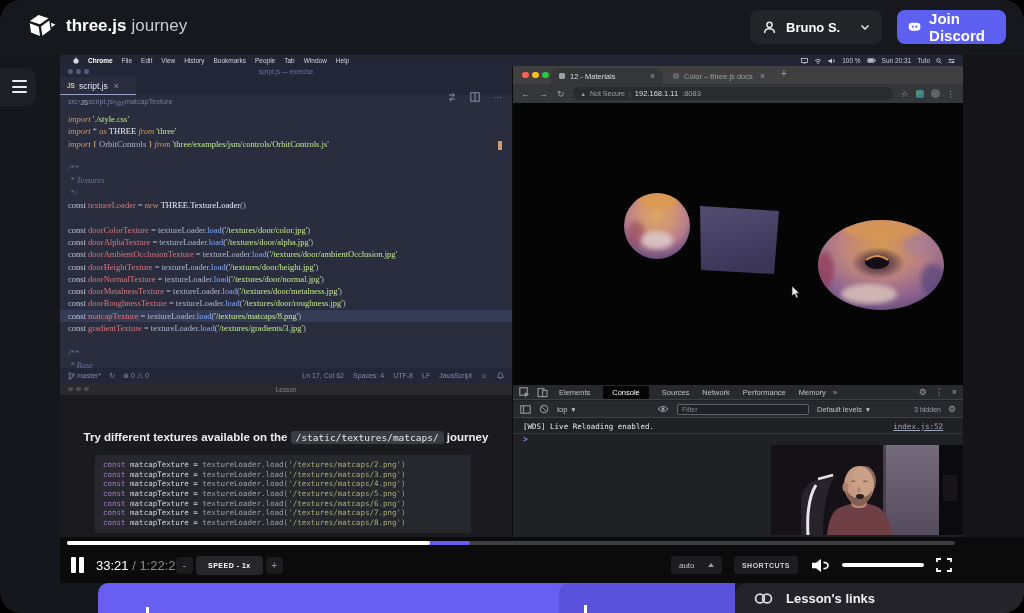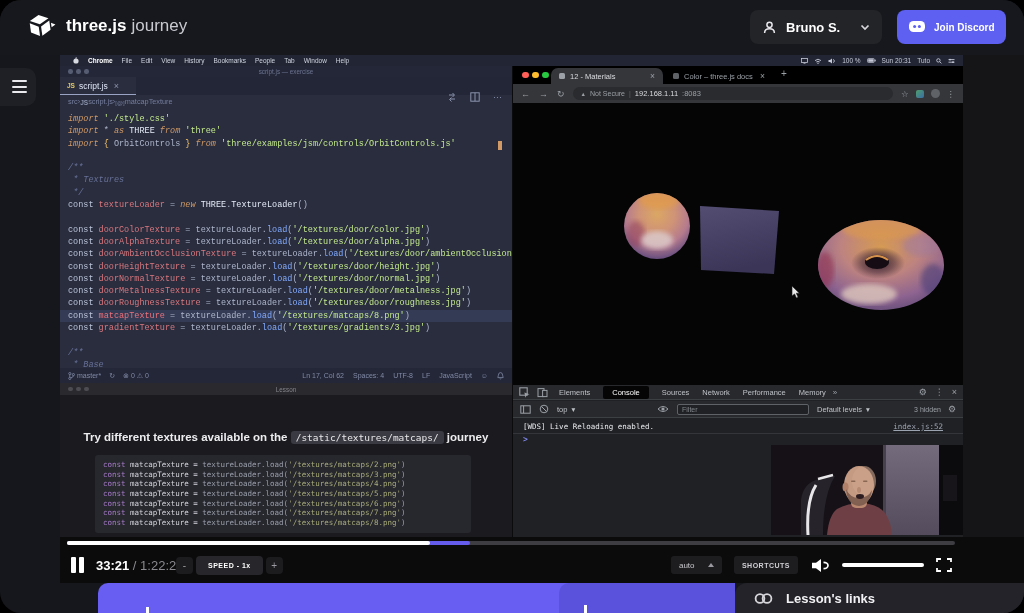--- a/index.html
+++ b/index.html
@@ -10,21 +10,21 @@
   .topbar{position:absolute;left:0;top:0;width:1024px;height:55px;background:#17181d;}
   .brand{position:absolute;left:26px;top:11px;display:flex;align-items:center;gap:10px;color:#fff;}
   .brand-text{font-size:17px;color:#fff;}
   .brand-bold{font-weight:bold;}
   .brand-light{color:#c9cad1;font-weight:300;margin-left:5px;}
   .user-pill{position:absolute;left:750px;top:10px;width:132px;height:34px;background:#232428;border-radius:8px;
              display:flex;align-items:center;gap:9px;padding:0 12px;box-sizing:border-box;cursor:pointer;}
   .user-name{color:#fff;font-weight:bold;font-size:13px;flex:1;}
   .discord-btn{position:absolute;left:897px;top:10px;width:109px;height:34px;background:#5d60f0;border-radius:8px;
                display:flex;align-items:center;gap:8px;padding:0 11px;box-sizing:border-box;cursor:pointer;}
-  .discord-label{color:#fff;font-weight:bold;font-size:10px;}
+  .discord-label{color:#fff;font-weight:bold;font-size:15px;}
 
   
   .menu-btn{position:absolute;left:-12px;top:68px;width:48px;height:38px;background:#1f2026;border-radius:10px;cursor:pointer;}
   .menu-btn i{position:absolute;left:24px;width:15px;height:2px;background:#e9e9ee;border-radius:1px;}
   .menu-btn i:nth-child(1){top:12px}.menu-btn i:nth-child(2){top:17.5px}.menu-btn i:nth-child(3){top:23px}
 
   
   .player{position:absolute;left:60px;top:55px;width:964px;height:528px;background:#0c0c0e;}
   .recording{position:absolute;left:0;top:0;width:903px;height:482px;background:#121320;}
   .right-gap{position:absolute;left:903px;top:0;width:61px;height:482px;background:#151518;}
@@ -45,21 +45,21 @@
   .vs-tabs{position:absolute;left:0;top:11px;width:100%;height:18px;background:#222636;}
   .vs-tab{position:absolute;left:0;top:0;height:18px;width:76px;background:#292d3e;display:flex;align-items:center;gap:4px;
           padding:0 7px;box-sizing:border-box;border-bottom:1.5px solid #9aa3c4;}
   .js-badge{color:#e7cb63;font-size:6.5px;font-weight:bold;}
   .vs-tab-label{color:#dfe4f5;font-size:8.5px;}
   .vs-tab-close{color:#8b93ad;font-size:9px;margin-left:2px;}
   .vs-acticons{position:absolute;right:10px;top:11px;height:18px;display:flex;align-items:center;gap:13px;color:#8b93ad;}
   .vs-breadcrumb{position:absolute;left:0;top:29px;width:100%;height:11px;display:flex;align-items:flex-end;
                  padding-left:8px;font-size:7.3px;color:#767e9d;}
   .vs-code{position:absolute;left:0;top:40px;width:100%;height:262px;padding-top:7px;box-sizing:border-box;
-           font-family:Liberation Mono, monospace;font-size:8.5px;line-height:12.3px;white-space:pre;overflow:hidden;}
+           font-family:Liberation Serif, serif;font-size:8.5px;line-height:12.3px;white-space:pre;overflow:hidden;}
   .code-line{height:12.3px;padding-left:8px;}
   .code-line.hl{background:#343b54;}
   .tok-kw{color:#d19a66;font-style:italic;}
   .tok-cst{color:#bcc4da;}
   .tok-var{color:#d9777e;}
   .tok-varh{color:#f0707a;}
   .tok-cls{color:#e6ebf8;}
   .tok-fn{color:#82aaff;}
   .tok-str{color:#c3e88d;}
   .tok-cmt{color:#687198;font-style:italic;}
@@ -85,21 +85,21 @@
                 padding:5px 8px;font-family:"DejaVu Sans Mono",monospace;font-size:7.5px;line-height:9.7px;white-space:pre;}
   .ls-codeblock .code-line{height:9.7px;padding-left:0;}
   .ltok-lk{color:#a77cc9;}
   .ltok-lv{color:#d6d8de;}
   .ltok-lo{color:#d6d8de;}
   .ltok-lp{color:#9ba0ab;}
   .ltok-ls{color:#a8ad7a;}
 
   
   .chrome-win{position:absolute;left:452px;top:11px;width:451px;height:471px;background:#202124;border-left:1px solid #0b0b0d;box-sizing:border-box;}
-  .cr-tabstrip{position:absolute;left:0;top:0;width:100%;height:18px;background:#000000;}
+  .cr-tabstrip{position:absolute;left:0;top:0;width:100%;height:18px;background:#404040;}
   .cr-light{position:absolute;top:5.5px;width:6.6px;height:6.6px;border-radius:50%;}
   .cr-tab{position:absolute;top:2px;height:16px;display:flex;align-items:center;gap:5px;padding:0 8px;box-sizing:border-box;font-size:7.5px;}
   .cr-tab.active{left:38px;width:112px;background:#35363a;border-radius:7px 7px 0 0;color:#dadce0;}
   .cr-tab.inactive{left:152px;width:108px;color:#9aa0a6;}
   .cr-favicon{width:6px;height:6px;border-radius:1.5px;background:#9aa0a6;flex:none;}
   .cr-favicon.dark{background:#5f6368;}
   .cr-tab-label{flex:1;overflow:hidden;white-space:nowrap;}
   .cr-tab-close{color:#9aa0a6;font-size:8.5px;}
   .cr-newtab{position:absolute;left:268px;top:2px;color:#9aa0a6;font-size:10px;}
   .cr-toolbar{position:absolute;left:0;top:18px;width:100%;height:19px;background:#35363a;display:flex;align-items:center;color:#9aa0a6;}
@@ -140,21 +140,21 @@
   
   .controls{position:absolute;left:0;top:482px;width:964px;height:46px;background:#0b0b0c;}
   .progress{position:absolute;left:7px;top:4px;width:888px;height:4px;background:#3d3d42;border-radius:2px;cursor:pointer;}
   .progress .buffered{position:absolute;left:0;top:0;height:100%;background:#655ced;border-radius:2px;}
   .progress .played{position:absolute;left:0;top:0;height:100%;background:#fff;border-radius:2px;}
   .ctrl-row{position:absolute;left:0;top:13px;width:903px;height:30px;}
   .pause-btn{position:absolute;left:10px;top:7px;width:16px;height:16px;cursor:pointer;}
   .pause-btn i{position:absolute;top:0;width:4.5px;height:16px;background:#fff;border-radius:1px;}
   .pause-btn i:nth-child(1){left:1px}.pause-btn i:nth-child(2){left:9px}
   .time{position:absolute;left:36px;top:8px;font-size:13px;color:#8a8a8f;white-space:nowrap;}
-  .time .cur{color:#fff;font-weight:bold;}
+  .time .cur{color:#fff;font-weight:normal;}
   .speed-group{position:absolute;left:116px;top:6px;display:flex;align-items:center;gap:3px;}
   .pill-sm{width:17px;height:17px;background:#1c1c1f;border-radius:4px;color:#9a9aa0;font-size:10px;
            display:flex;align-items:center;justify-content:center;cursor:pointer;}
   .pill-speed{height:19px;background:#27272b;border-radius:4px;color:#fff;font-size:7px;font-weight:bold;letter-spacing:.5px;
               display:flex;align-items:center;padding:0 12px;cursor:pointer;}
   .ctrl-right{position:absolute;right:11px;top:6px;display:flex;align-items:center;gap:12px;}
   .pill-auto{width:51px;height:18px;background:#1d1d20;border-radius:3px;display:flex;align-items:center;justify-content:space-between;
              padding:0 8px;box-sizing:border-box;color:#c8c8cc;font-size:8px;cursor:pointer;}
   .chev-up{width:0;height:0;border-left:3.5px solid transparent;border-right:3.5px solid transparent;border-bottom:4px solid #9a9aa0;}
   .pill-shortcuts{height:18px;background:#1d1d20;border-radius:3px;color:#d0d0d4;font-size:7px;font-weight:bold;letter-spacing:.5px;

